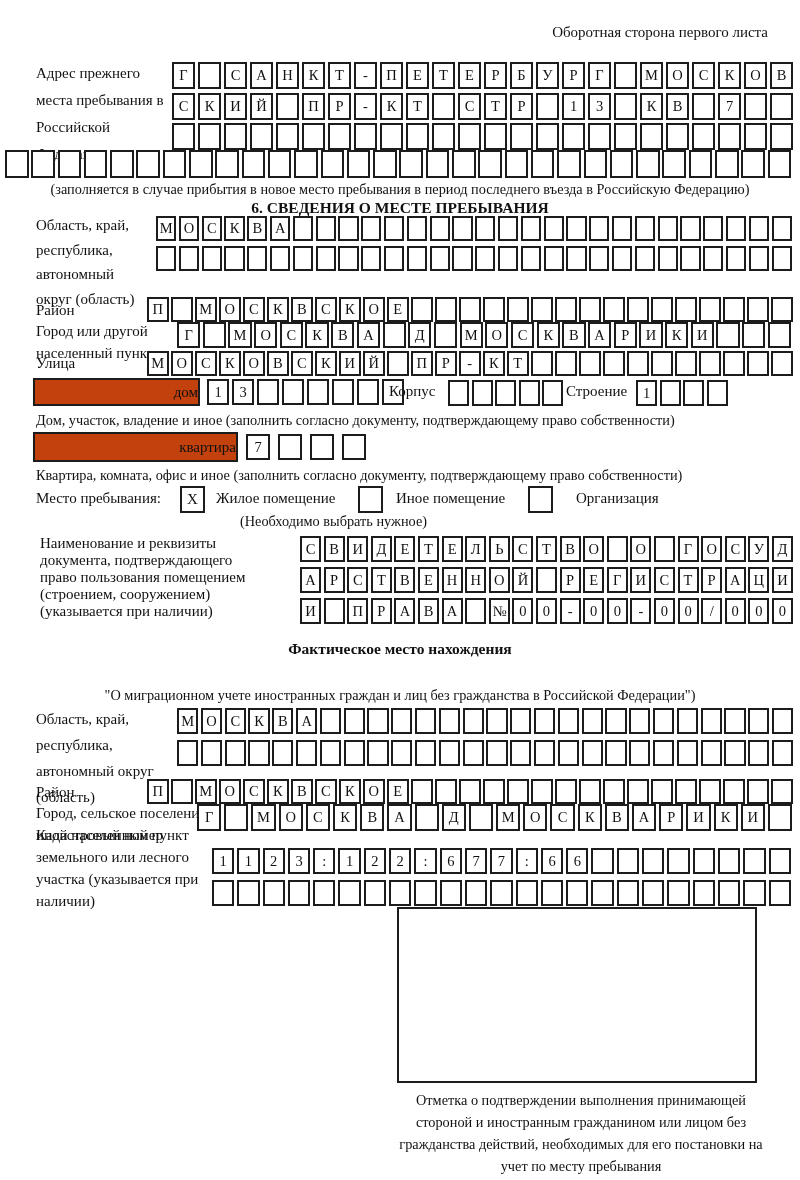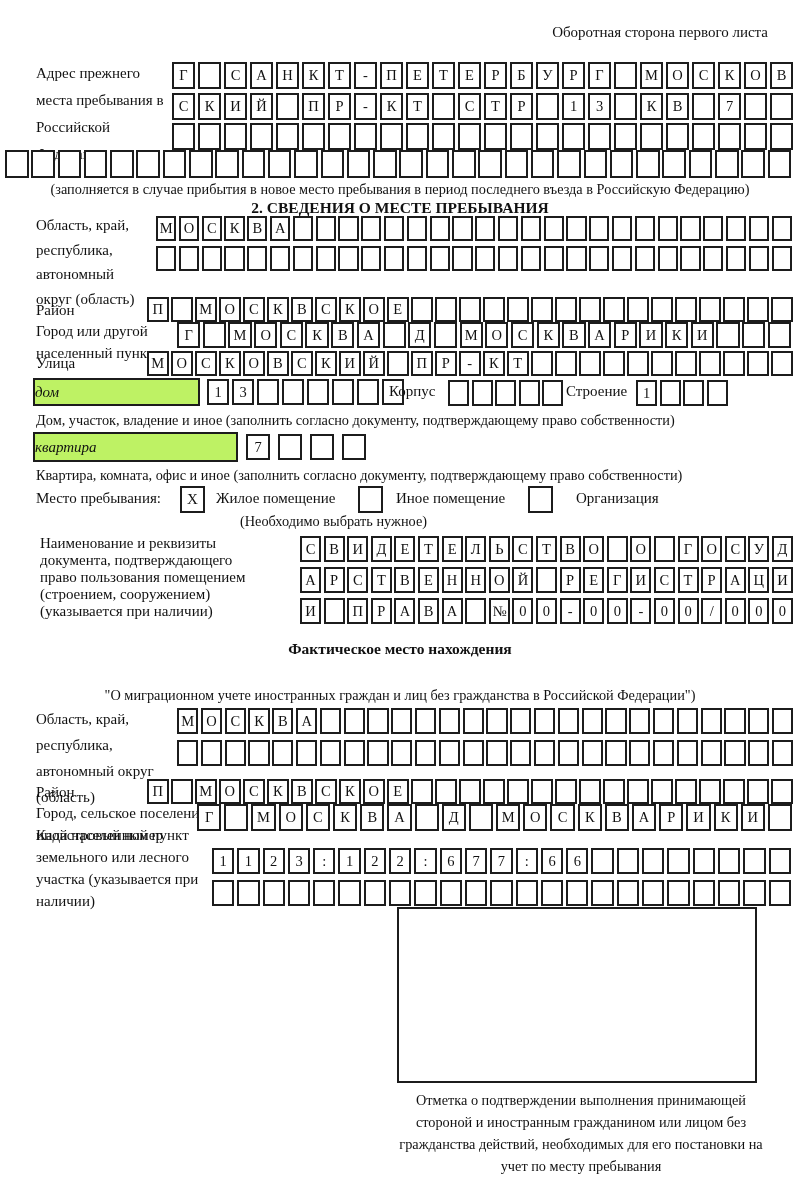--- a/index.html
+++ b/index.html
@@ -26,22 +26,22 @@
   .g-s2r .cell{width:21.5px;height:25px;margin-right:2.5px;}
   .g-s2g .cell{width:23.2px;height:26px;margin-right:2.5px;}
   .g-dom .cell{width:22px;height:26px;margin-right:3px;}
   .g-sm .cell{width:21px;height:26px;margin-right:2.5px;}
   .g-kv .cell{width:24px;height:26px;margin-right:8px;}
   .g-doc .cell{width:21.1px;height:26px;margin-right:2.5px;}
   .g-fa .cell{width:21.3px;height:26px;margin-right:2.5px;}
   .g-fg .cell{width:24.2px;height:27px;margin-right:3px;}
   .g-kad .cell{width:22.3px;height:26px;margin-right:3px;}
   .bigbox{
-    box-sizing:border-box;border:2px solid #1c1c1c;background:#bef264;
-    display:flex;align-items:center;justify-content:flex-start;font-size:15px;font-style:italic;
+    box-sizing:border-box;border:2px solid #1c1c1c;background:#c2410c;
+    display:flex;align-items:center;justify-content:flex-end;font-size:15px;
   }
   .checkbox{
     box-sizing:border-box;border:2px solid #1c1c1c;background:#fff;
     display:inline-flex;align-items:center;justify-content:center;
     width:25px;height:27px;font-size:15px;flex:none;
   }
   .inline-lbl{font-size:15px;white-space:nowrap;}
   .stamp-box{box-sizing:border-box;border:2px solid #1c1c1c;background:#fff;}
 </style>
 </head>
@@ -157,21 +157,21 @@
       <span class="cell"></span>
       <span class="cell"></span>
       <span class="cell"></span>
       <span class="cell"></span>
       <span class="cell"></span>
       <span class="cell"></span>
       <span class="cell"></span>
     </div>
   <div class="abs caption center" style="left:0;top:181px;width:800px;">(заполняется в случае прибытия в новое место пребывания в период последнего въезда в Российскую Федерацию)</div>
 
-  <div class="abs bold center" style="left:0;top:199px;width:800px;font-size:15.5px;">2. СВЕДЕНИЯ О МЕСТЕ ПРЕБЫВАНИЯ</div>
+  <div class="abs bold center" style="left:0;top:199px;width:800px;font-size:15.5px;">6. СВЕДЕНИЯ О МЕСТЕ ПРЕБЫВАНИЯ</div>
 
   <div class="abs lbl" style="left:36px;top:213px;width:112px;line-height:24.5px;">Область, край, республика, автономный округ (область)</div>
   <div class="abs grid g-s2a" style="left:156px;top:216px;">
       <span class="cell">М</span>
       <span class="cell">О</span>
       <span class="cell">С</span>
       <span class="cell">К</span>
       <span class="cell">В</span>
       <span class="cell">А</span>
       <span class="cell"></span>

